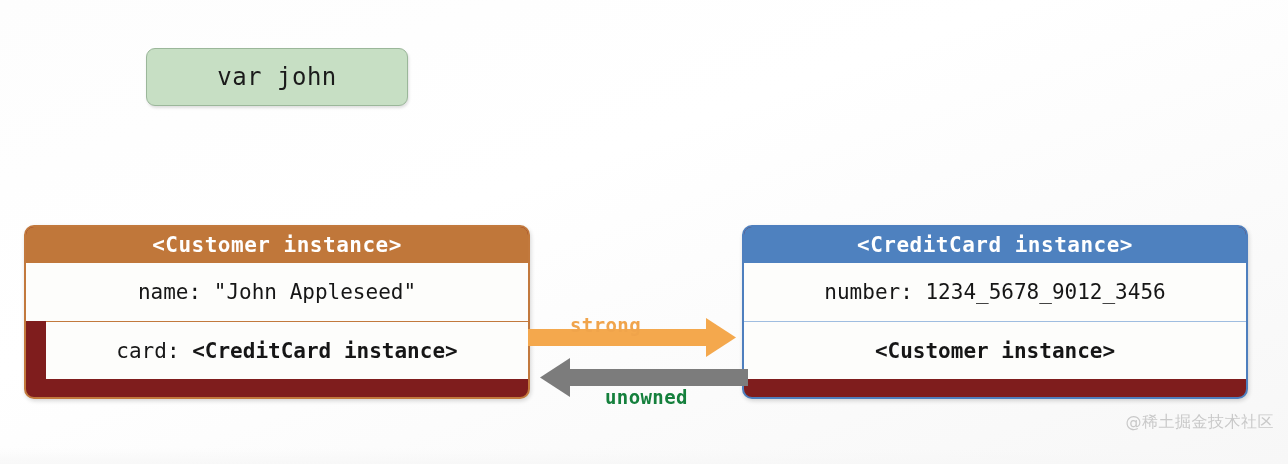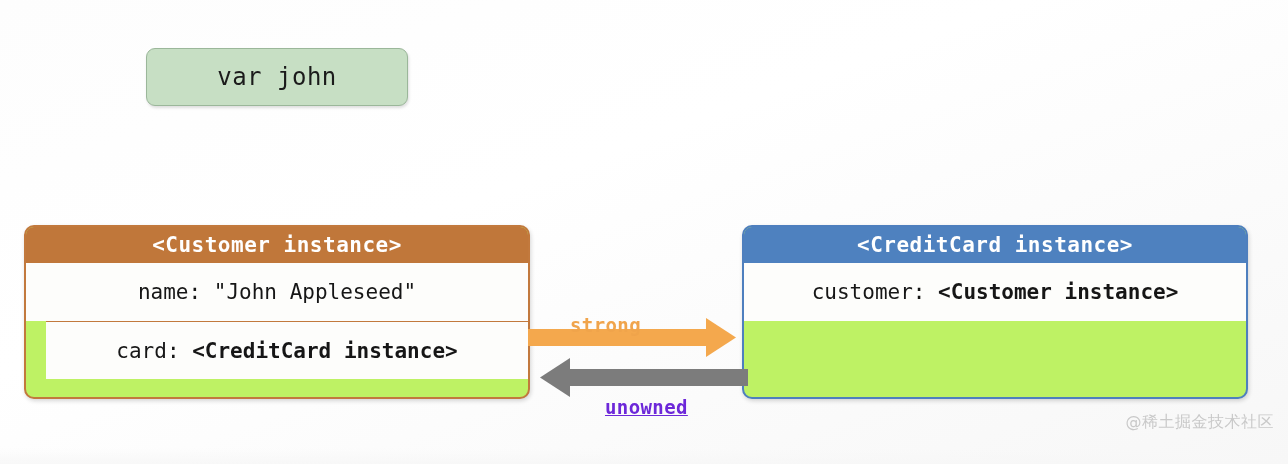--- a/index.html
+++ b/index.html
@@ -41,21 +41,21 @@
     white-space: pre;
   }
 
   
   .inst-box {
     position: absolute;
     box-sizing: border-box;
     border-radius: 10px;
     overflow: hidden;
     box-shadow: 1px 2px 4px rgba(0,0,0,0.16);
-    background: #bef264;
+    background: #7f1d1d;
   }
   .inst-box.customer {
     left: 24px;
     top: 225px;
     width: 506px;
     height: 174px;
     border: 2px solid #c2793d;
   }
   .inst-box.creditcard {
     left: 742px;
@@ -115,23 +115,22 @@
     letter-spacing: 0.4px;
   }
   .arrow-label.strong {
     left: 570px;
     top: 295px;
     color: #f0a44b;
     margin-top: 19px;
   }
   .arrow-label.unowned {
     left: 605px;
-    top: 396px;
-    color: #6d28d9;
-    text-decoration: underline;
+    top: 386px;
+    color: #15803d;
   }
 
   
   .watermark {
     position: absolute;
     right: 14px;
     top: 412px;
     font-family: "DejaVu Sans", "Liberation Sans", sans-serif;
     font-size: 16px;
     color: #c9c9c9;
@@ -160,21 +159,24 @@
     <span>name: "John Appleseed"</span>
   </div>
   <div class="inst-row">
     <span>card: </span><span class="strong-ref">&lt;CreditCard instance&gt;</span>
   </div>
 </div>
 
 <div class="inst-box creditcard">
   <div class="inst-header">&lt;CreditCard instance&gt;</div>
   <div class="inst-row">
-    <span>customer: </span><span class="strong-ref">&lt;Customer instance&gt;</span>
+    <span>number: 1234_5678_9012_3456</span>
+  </div>
+  <div class="inst-row">
+    <span class="strong-ref">&lt;Customer instance&gt;</span>
   </div>
 </div>
 
 <svg class="arrow-svg" viewBox="0 0 1288 464">
 
   <g>
     <rect x="528" y="329" width="178" height="17" fill="#f4a84d"></rect>
     <polygon points="706,318 736,337.5 706,357" fill="#f4a84d"></polygon>
   </g>
 

